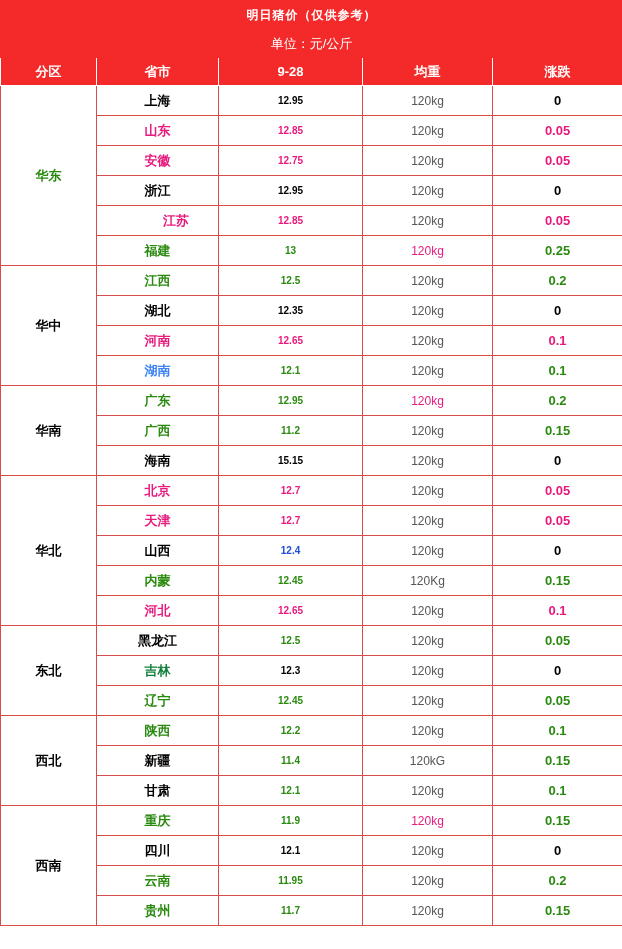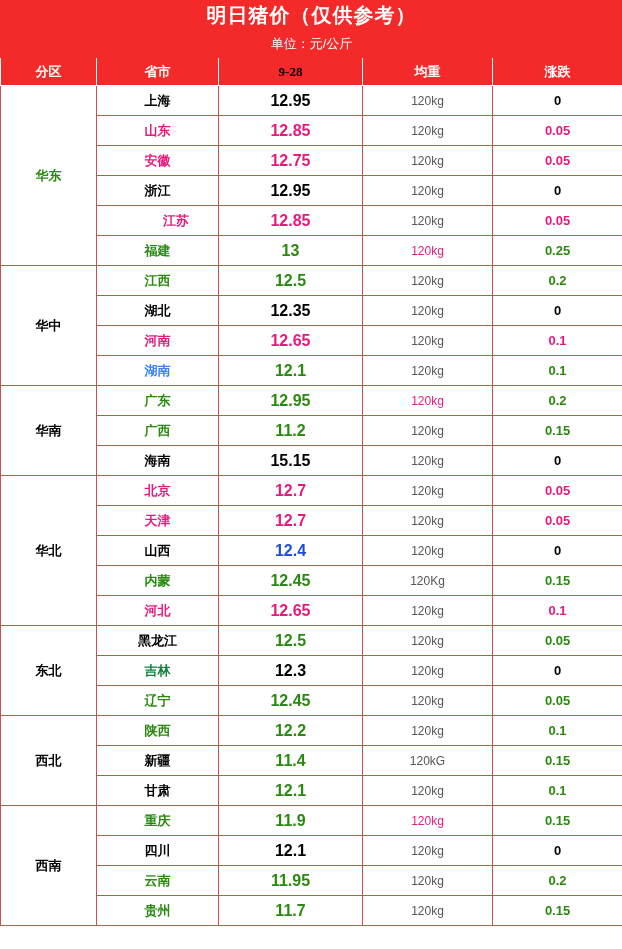--- a/index.html
+++ b/index.html
@@ -23,21 +23,21 @@
   }
   table.pig-table td, table.pig-table th {
     border: 1px solid #d94a4a;
     padding: 0;
     text-align: center;
     vertical-align: middle;
   }
   .title-bar {
     background: #f42a2a;
     color: #ffffff;
-    font-size: 20px;
+    font-size: 12px;
     font-weight: bold;
     height: 30px;
     letter-spacing: 1px;
     border: 1px solid #f42a2a !important;
   }
   .unit-bar {
     background: #f42a2a;
     color: #ffffff;
     font-size: 13px;
     height: 27px;
@@ -46,35 +46,34 @@
   }
   .head-cell {
     background: #f42a2a;
     color: #ffffff;
     font-size: 13px;
     font-weight: bold;
     height: 28px;
     border: 1px solid #ffffff !important;
   }
   .head-cell.date {
-    color: #000000;
-    font-family: Liberation Serif, serif;
+    color: #ffffff;
   }
   .region-cell {
     font-size: 13px;
     font-weight: bold;
     background: #ffffff;
   }
   .prov-cell, .price-cell, .weight-cell, .change-cell {
     font-size: 13px;
     height: 30px;
     background: #ffffff;
   }
   .prov-cell { font-weight: bold; }
-  .price-cell { font-weight: bold; font-size: 16px; }
+  .price-cell { font-weight: bold; font-size: 10px; }
   .weight-cell { font-size: 12px; color: #555555; }
   .change-cell { font-weight: bold; font-size: 13px; }
 
   col.col-region { width: 96px; }
   col.col-prov   { width: 122px; }
   col.col-price  { width: 144px; }
   col.col-weight { width: 130px; }
   col.col-change { width: 130px; }
 </style>
 </head>

